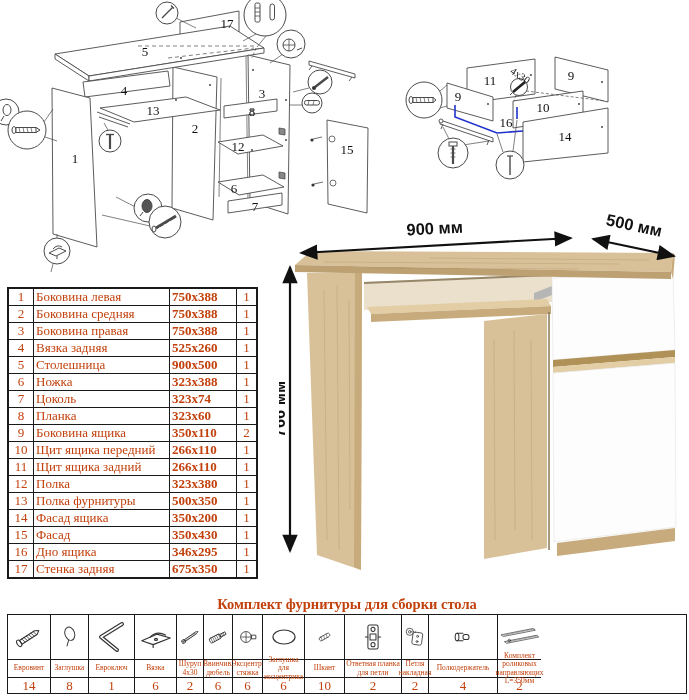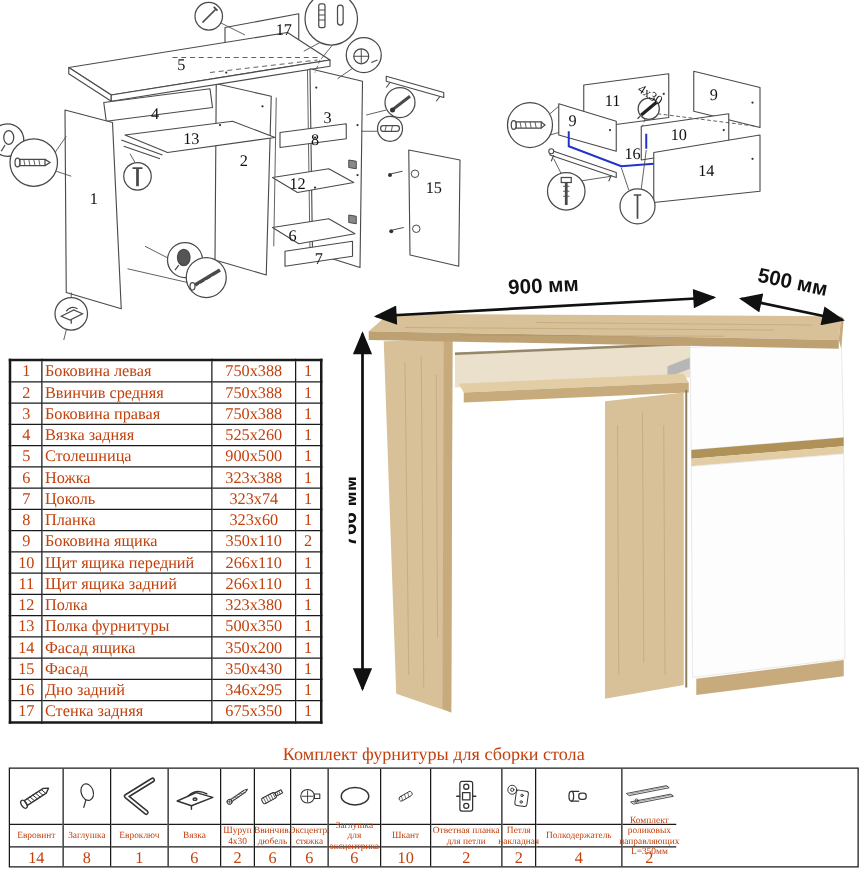--- a/index.html
+++ b/index.html
@@ -9,25 +9,25 @@
   svg text.pn{font-family:"Liberation Serif",serif;font-size:13px;fill:#111;}
   svg text.dim{font-family:"Liberation Sans",sans-serif;font-size:16.5px;font-weight:bold;fill:#111;}
   svg text.small{font-family:"Liberation Serif",serif;font-size:10.5px;fill:#111;}
 
   table.parts{position:absolute;left:7px;top:287px;border-collapse:collapse;
               font-size:13px;line-height:16px;}
   table.parts td{border:1px solid #1a1a1a;height:16px;padding:0 2px;white-space:nowrap;}
   table.parts{border:2px solid #1a1a1a;}
   td.cn{width:20px;text-align:center;}
   td.cname{width:131px;padding-left:4px;}
-  td.cs{width:62px;text-align:center;}
+  td.cs{width:62px;text-align:left;font-weight:bold;}
   td.cq{width:15px;text-align:center;}
 
   .hw-title{position:absolute;left:8px;top:596px;width:678px;text-align:center;
-            font-size:14.5px;}
+            font-size:14.5px;font-weight:bold;}
   .hw{position:absolute;left:7px;top:614px;display:grid;border:1.5px solid #1a1a1a;
       grid-template-columns:42px 38px 46px 42px 27px 29px 30px 42px 40px 57px 27px 69px 44px 59px 86px;}
   .hw-cell{border-left:1px solid #1a1a1a;display:flex;flex-direction:column;min-width:0;}
   .hw-cell:first-child{border-left:none;}
   .hw-icon{height:44px;border-bottom:1px solid #1a1a1a;display:flex;align-items:center;justify-content:center;}
   .hw-icon svg{position:static;stroke:#333;fill:none;stroke-width:1.2;stroke-linecap:round;stroke-linejoin:round;}
   .hw-label{height:17px;border-bottom:1px solid #1a1a1a;font-size:7.5px;line-height:1.08;
             display:flex;align-items:center;justify-content:center;text-align:center;padding:0 1px;}
   .hw-qty{height:15px;font-size:13px;display:flex;align-items:center;justify-content:center;}
 </style>
@@ -272,21 +272,21 @@
 
       <tr>
         <td class="cn">1</td>
         <td class="cname">Боковина левая</td>
         <td class="cs">750x388</td>
         <td class="cq">1</td>
       </tr>
 
       <tr>
         <td class="cn">2</td>
-        <td class="cname">Ввинчив средняя</td>
+        <td class="cname">Боковина средняя</td>
         <td class="cs">750x388</td>
         <td class="cq">1</td>
       </tr>
 
       <tr>
         <td class="cn">3</td>
         <td class="cname">Боковина правая</td>
         <td class="cs">750x388</td>
         <td class="cq">1</td>
       </tr>
@@ -370,21 +370,21 @@
 
       <tr>
         <td class="cn">15</td>
         <td class="cname">Фасад</td>
         <td class="cs">350x430</td>
         <td class="cq">1</td>
       </tr>
 
       <tr>
         <td class="cn">16</td>
-        <td class="cname">Дно задний</td>
+        <td class="cname">Дно ящика</td>
         <td class="cs">346x295</td>
         <td class="cq">1</td>
       </tr>
 
       <tr>
         <td class="cn">17</td>
         <td class="cname">Стенка задняя</td>
         <td class="cs">675x350</td>
         <td class="cq">1</td>
       </tr>

